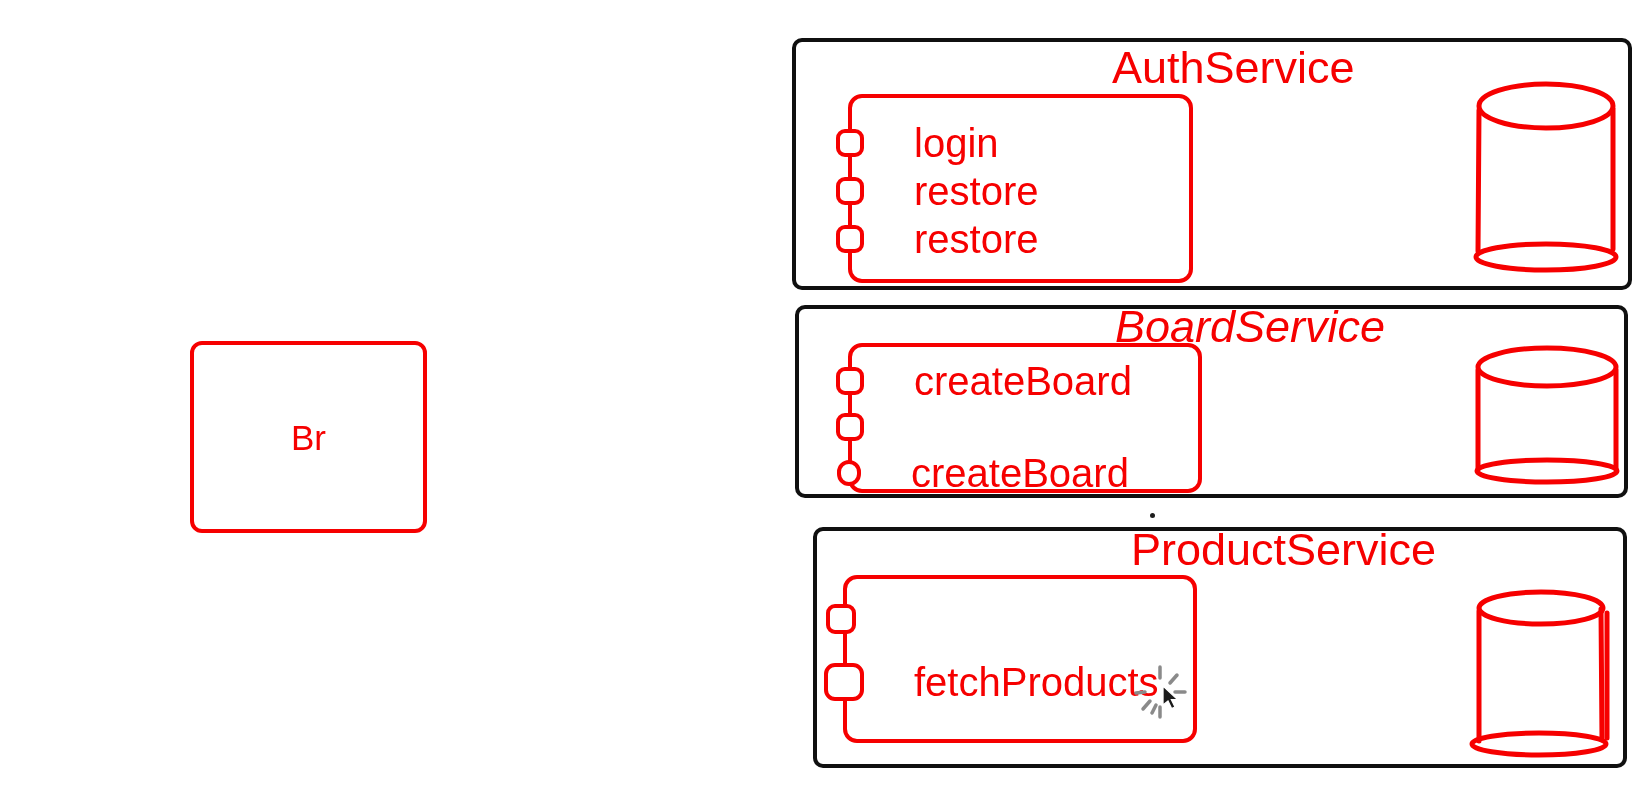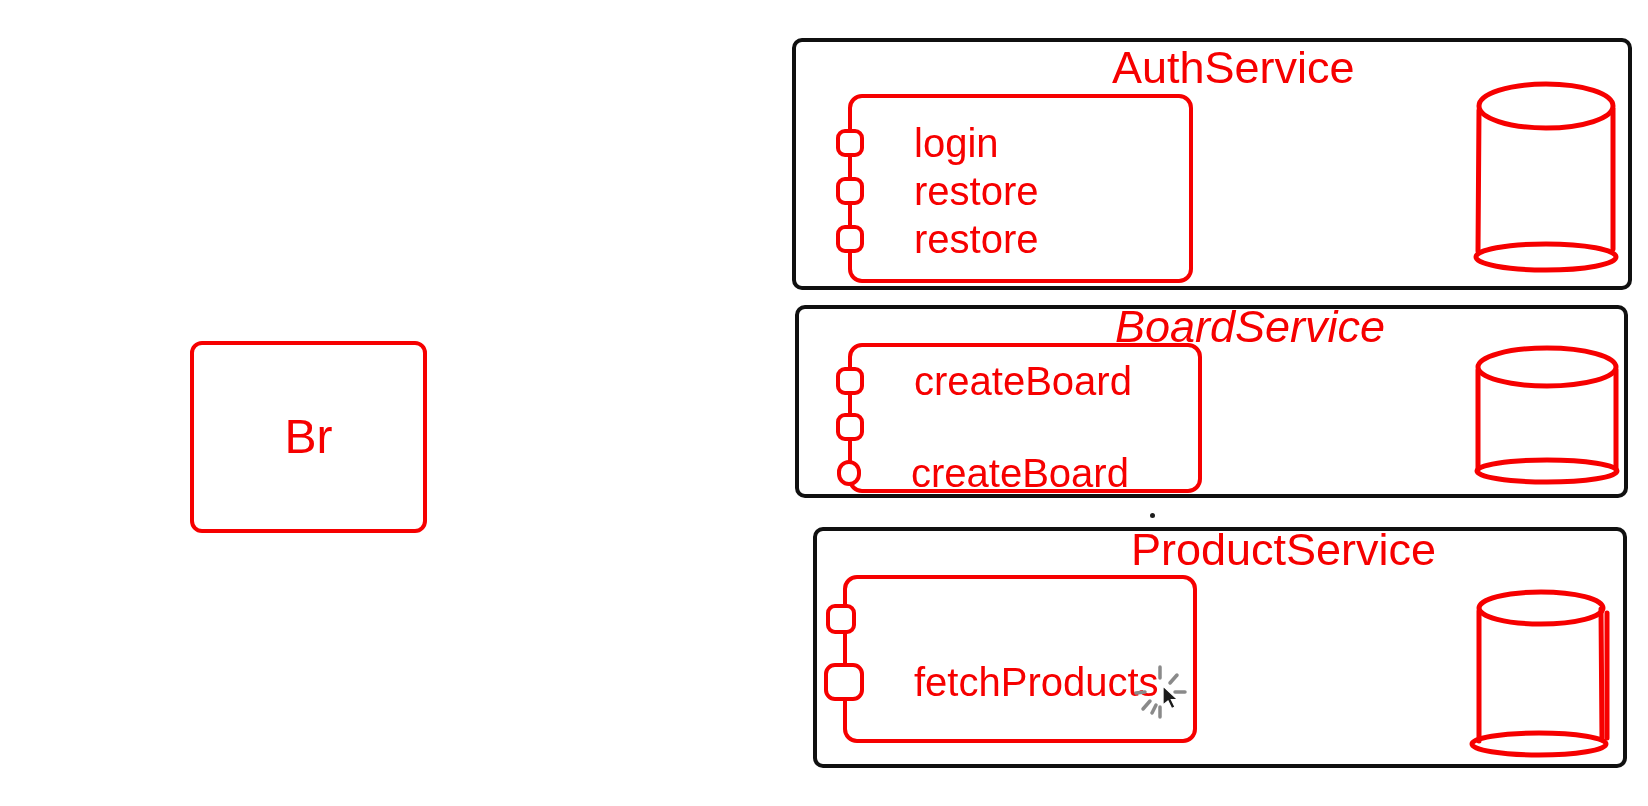--- a/index.html
+++ b/index.html
@@ -17,21 +17,21 @@
     overflow:hidden;
     font-family:"Liberation Sans", sans-serif;
   }
 
   
   .br-box {
     position:absolute; left:190px; top:341px; width:237px; height:192px;
     border:4px solid var(--red); border-radius:12px;
     display:flex; align-items:center; justify-content:center;
   }
-  .br-label { color:var(--red); font-size:48px; line-height:1; }
+  .br-label { color:var(--red); font-size:35px; line-height:1; }
 
   
   .svc {
     position:absolute;
     border:4px solid var(--black);
     border-radius:10px;
   }
   .svc-auth    { left:792px; top:38px;  width:840px; height:252px; }
   .svc-board   { left:795px; top:305px; width:833px; height:193px; }
   .svc-product { left:813px; top:527px; width:814px; height:241px; }

